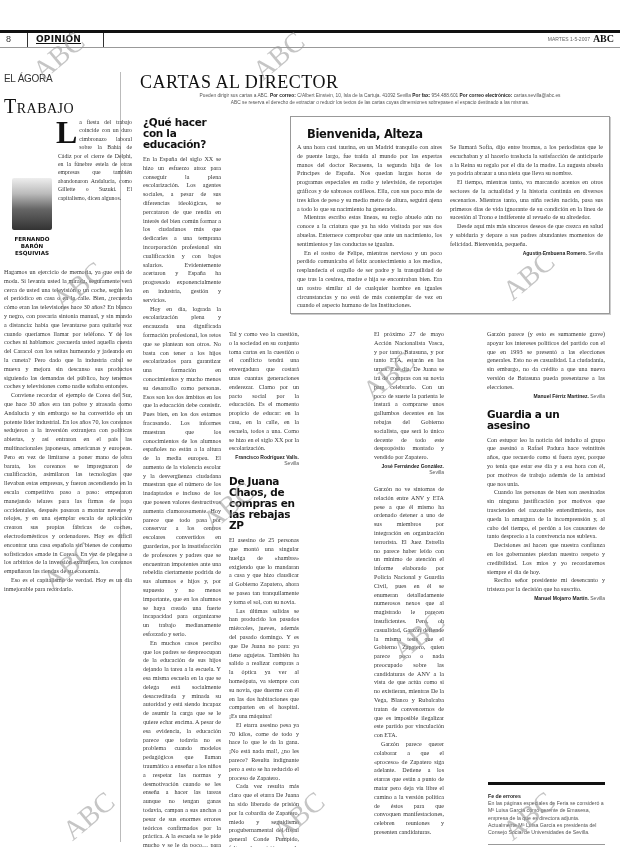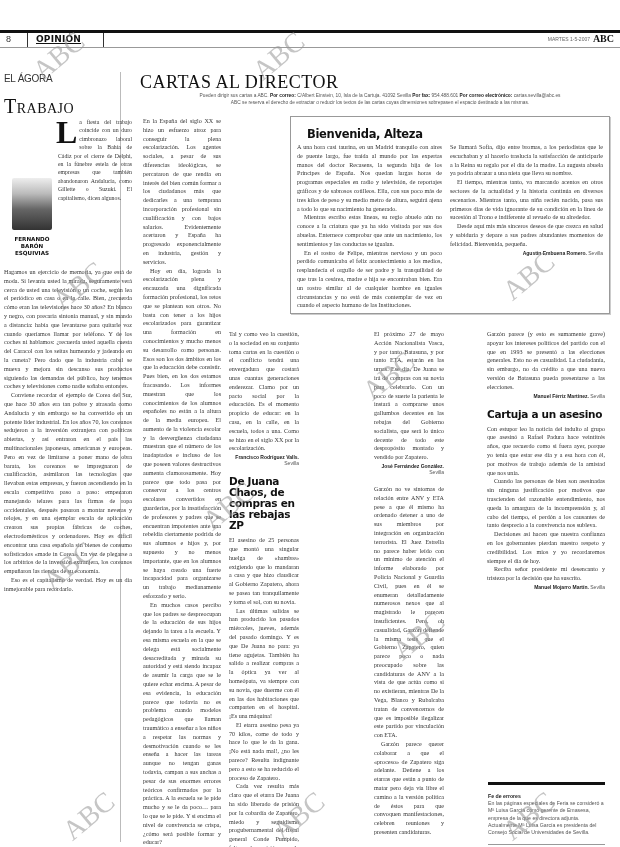--- a/index.html
+++ b/index.html
@@ -88,20 +88,21 @@
     <span>C/Albert Einstein, 10, Isla de la Cartuja. 41092 Sevilla</span>
     <b>Por fax:</b>
     <span>954.488.601</span>
     <b>Por correo electrónico:</b>
     <span>cartas.sevilla@abc.es</span>
   </div>
   <div>ABC se reserva el derecho de extractar o reducir los textos de las cartas cuyas dimensiones sobrepasen el espacio destinado a las mismas.</div>
 </div>
 
 <div class="col" style="left:143px; top:117px; width:78px; height:730px; overflow:hidden;">
+  <div class="h-art">¿Qué hacer con la educación?</div>
   <p>En la España del siglo XX se hizo un esfuerzo atroz para conseguir la plena escolarización. Los agentes sociales, a pesar de sus diferencias ideológicas, se percataron de que rendía en interés del bien común formar a los ciudadanos más que dedicarles a una temprana incorporación profesional sin cualificación y con bajos salarios. Evidentemente acertaron y España ha progresado exponencialmente en industria, gestión y servicios.</p>
   <p>Hoy en día, lograda la escolarización plena y encauzada una dignificada formación profesional, los retos que se plantean son otros. No basta con tener a los hijos escolarizados para garantizar una formación en conocimientos y mucho menos su desarrollo como personas. Esos son los dos ámbitos en los que la educación debe consistir. Pues bien, en los dos estamos fracasando. Los informes muestran que los conocimientos de los alumnos españoles no están a la altura de la media europea. El aumento de la violencia escolar y la desvergüenza ciudadana muestran que el número de los inadaptados e incluso de los que poseen valores destructivos aumenta clamorosamente. Hoy parece que todo pasa por conservar a los centros escolares convertidos en guarderías, por la insatisfacción de profesores y padres que se encuentran impotentes ante una rebeldía ciertamente podrida de sus alumnos e hijos y, por supuesto y no menos importante, que en los alumnos se haya creado una fuerte incapacidad para organizarse un trabajo medianamente esforzado y serio.</p>
   <p>En muchos casos percibo que los padres se despreocupan de la educación de sus hijos dejando la tarea a la escuela. Y esa misma escuela en la que se delega está socialmente desacreditada y minada su autoridad y está siendo incapaz de asumir la carga que se le quiere echar encima. A pesar de esa evidencia, la educación parece que todavía no es problema cuando modelos pedagógicos que llaman traumático a enseñar a los niños a respetar las normas y desmotivación cuando se les enseña a hacer las tareas aunque no tengan ganas todavía, campan a sus anchas a pesar de sus enormes errores teóricos confirmados por la práctica. A la escuela se le pide mucho y se le da poco… para lo que se le pide. Y si encima el nivel de convivencia se crispa, ¿cómo será posible formar y educar?</p>
 </div>
 
 <div class="abs box">
   <div class="box-title">Bienvenida, Alteza</div>
 </div>
 <div class="col" style="left:297px; top:143px; width:145px; height:165px; overflow:hidden;">
   <p style="text-indent:0">A una hora casi taurina, en un Madrid tranquilo con aires de puente largo, fue traída al mundo por las expertas manos del doctor Recasens, la segunda hija de los Príncipes de España. Nos quedan largas horas de programas especiales en radio y televisión, de reportajes gráficos y de sabrosos cotilleos. Ella, con sus poco más de tres kilos de peso y su medio metro de altura, seguirá ajena a todo lo que su nacimiento ha generado.</p>
@@ -143,21 +144,21 @@
   <p>Garzón parece querer colaborar a que el «proceso» de Zapatero siga adelante. Detiene a los etarras que están a punto de matar pero deja vía libre el camino a la versión política de éstos para que convoquen manifestaciones, celebren reuniones y presenten candidaturas.</p>
 </div>
 
 <div class="col" style="left:487px; top:330px; width:118px; height:448px; overflow:hidden;">
   <p>Garzón parece (y esto es sumamente grave) apoyar los intereses políticos del partido con el que en 1993 se presentó a las elecciones generales. Esto no es casualidad. La ciudadanía, sin embargo, no da crédito a que una nueva versión de Batasuna pueda presentarse a las elecciones.</p>
   <div class="sig">
     <b>Manuel Férriz Martínez.</b>
     <span>Sevilla</span>
   </div>
   <div style="height:10px"></div>
-  <div class="h-art">Cartuja a un asesino</div>
+  <div class="h-art">Guardia a un asesino</div>
   <p style="text-indent:0">Con estupor leo la noticia del indulto al grupo que asesinó a Rafael Padura hace veintitrés años, que recuerdo como si fuera ayer, porque yo tenía que estar ese día y a esa hora con él, por motivos de trabajo además de la amistad que nos unía.</p>
   <p>Cuando las personas de bien son asesinadas sin ninguna justificación por motivos que trascienden del razonable entendimiento, nos queda la amargura de la incomprensión y, al cabo del tiempo, el perdón a los causantes de tanto desprecio a la convivencia nos subleva.</p>
   <p>Decisiones así hacen que nuestra confianza en los gobernantes pierdan nuestro respeto y credibilidad. Los míos y yo recordaremos siempre el día de hoy.</p>
   <p>Reciba señor presidente mi desencanto y tristeza por la decisión que ha suscrito.</p>
   <div class="sig">
     <b>Manuel Mojarro Martín.</b>
     <span>Sevilla</span>
   </div>
 </div>
 

